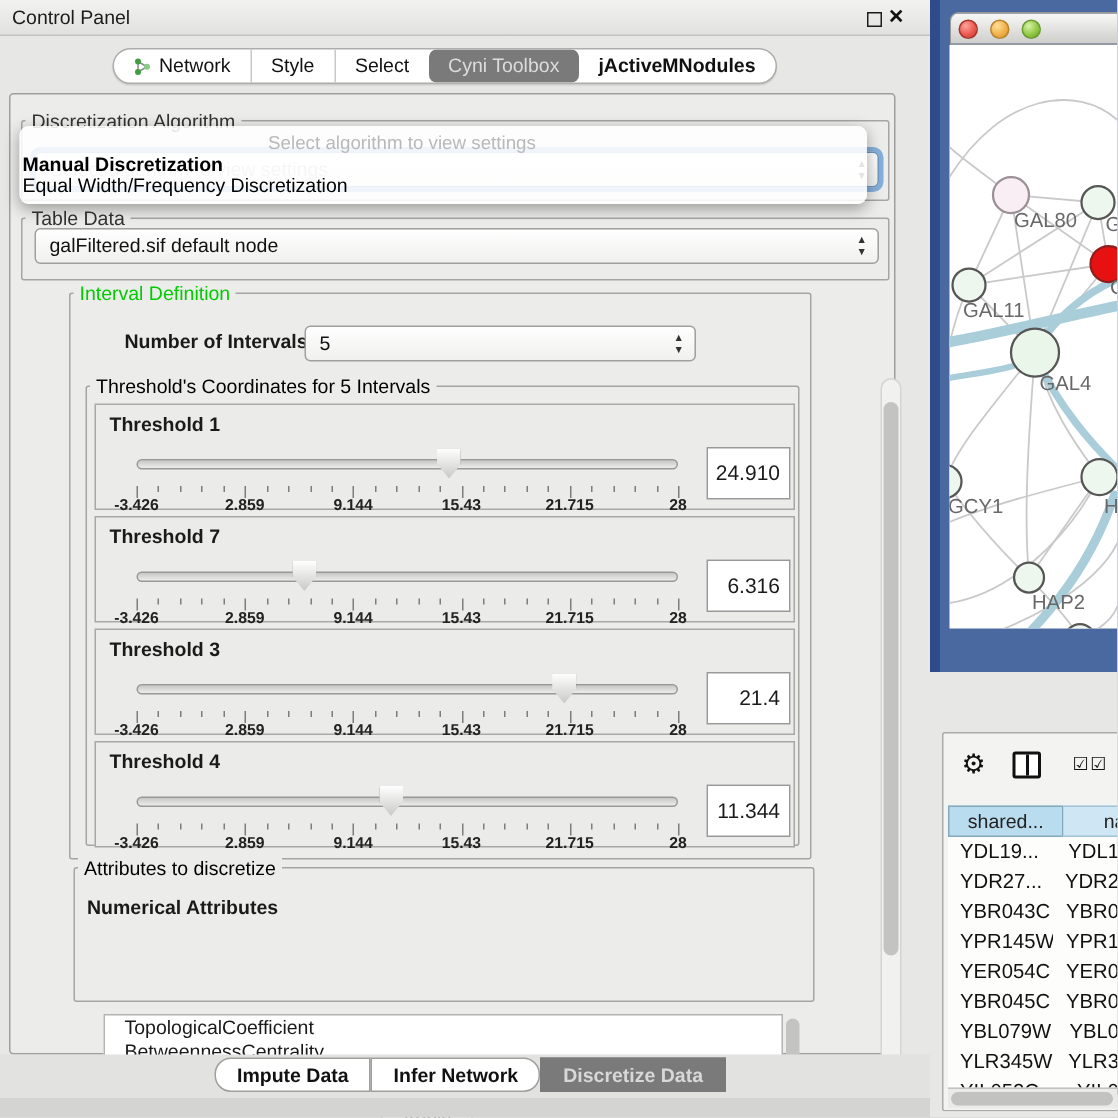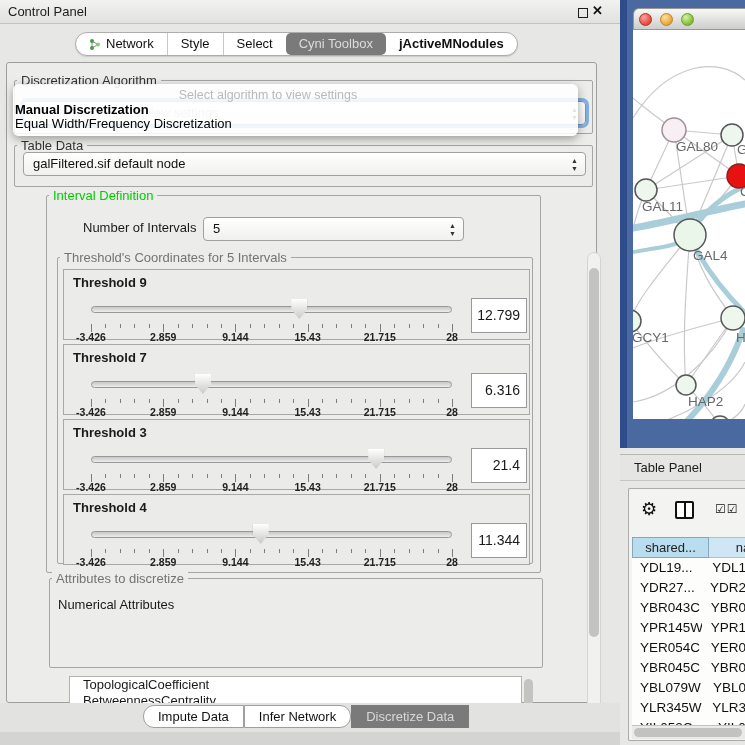--- a/index.html
+++ b/index.html
@@ -18,28 +18,28 @@
   .tab{padding:0 13px;display:flex;align-items:center;gap:5px;font-size:13px;line-height:22px;white-space:nowrap;color:#111}
   .tab.bl{border-left:1px solid #c8c8c6}
   .tab.sel{background:#7a7a7a;color:#dcdcdc;border-radius:5px}
   .tab.bold{font-weight:bold}
 
   .main-panel{left:6px;top:62px;width:591px;height:641px;background:#ececea;border:1px solid #9e9e9c;border-radius:3px}
 
   .group{position:absolute;border:1px solid #a5a5a3;border-radius:2px}
   .group-label{position:absolute;top:-8px;left:2px;background:#ececea;padding:0 4px;font-size:13px;color:#333;white-space:nowrap}
   .lbl-green{color:#00cc00}
-  .lbl-blue{color:#737373}
+  .lbl-blue{color:#000000}
 
   .combo{position:absolute;background:linear-gradient(#ffffff,#f0f0ee);border:1px solid #a0a09e;border-radius:4px}
   .combo .val{position:absolute;left:9px;top:0;line-height:22px;font-size:13px;color:#111;white-space:nowrap}
   .stepper{position:absolute;right:5px;top:1px;width:11px;height:20px;display:flex;flex-direction:column;align-items:center;justify-content:center;gap:1px;font-size:7px;line-height:7px;color:#333}
   .focus-ring{box-shadow:0 0 0 3px rgba(108,160,215,.8);border-color:#6e97c2}
 
-  .bold13{font-weight:normal;font-size:13px}
+  .bold13{font-weight:bold;font-size:13px}
 
   
   .th-row{position:absolute;left:5px;width:467px;height:71px;border:1px solid #a8a8a6;background:#ebebe9}
   .th-label{position:absolute;left:9px;top:5px;font-weight:bold;font-size:13px}
   .th-track{position:absolute;left:27px;top:36px;width:361px;height:7px;border:1px solid #98989a;border-radius:4px;background:linear-gradient(#c7c7c5,#ededeb)}
   .th-thumb{position:absolute;top:29px;width:16px;height:20px;background:linear-gradient(#ffffff,#c9c9c7);clip-path:polygon(0 0,100% 0,100% 52%,50% 100%,0 52%);filter:drop-shadow(0 0 1px #777)}
   .th-ticks{position:absolute;left:27px;top:54px;width:361px;height:8px}
   .tick{position:absolute;top:0;width:1px;background:#7d7d7b}
   .tick.major{height:8px}.tick.minor{height:4px}
   .th-ticklabels{position:absolute;left:27px;top:61px;width:361px;height:11px;font-size:10.5px;font-weight:bold;color:#222}
@@ -58,21 +58,21 @@
   .apply-btn{left:247px;top:671px;width:61px;height:24px;background:linear-gradient(#ffffff,#e7e7e5);border:1px solid #9f9f9d;border-radius:7px;font-size:13px;text-align:center;line-height:21px}
 
   .popup{left:13px;top:84px;width:565px;height:52px;background:rgba(255,255,255,.87);border-radius:6px;box-shadow:0 3px 10px rgba(0,0,0,.35);z-index:20}
   .popup-hint{position:absolute;left:0;right:55px;top:4px;text-align:center;color:#b9b9b9;font-size:12.5px}
   .popup-i1{position:absolute;left:2px;top:18px;font-size:13px;font-weight:bold;color:#000}
   .popup-i2{position:absolute;left:2px;top:32px;font-size:13px;color:#000}
 
   .bottom-strip{left:0;top:703px;width:620px;height:29px;background:#e2e2e0}
   .bottom-base{left:0;top:732px;width:620px;height:13px;background:#d4d4d2}
   .bottom-tabs{position:absolute;left:143px;top:2px;height:23px;display:flex}
-  .btab{padding:0 14px;line-height:21px;font-size:13px;font-weight:normal;background:#fff;border:1px solid #9f9f9d;color:#111;white-space:nowrap}
+  .btab{padding:0 14px;line-height:21px;font-size:13px;font-weight:bold;background:#fff;border:1px solid #9f9f9d;color:#111;white-space:nowrap}
   .btab.first{border-radius:11px 0 0 11px}
   .btab.last{border-radius:0 11px 11px 0}
   .btab.sel{background:#7a7a7a;color:#d8d8d8;border-color:#7a7a7a}
 
   
   .right-panel{left:620px;top:0;width:125px;height:745px;background:#e7e7e5}
   .net-frame{left:0;top:0;width:125px;height:448px;background:linear-gradient(90deg,#2e4c8c 0,#2e4c8c 7px,#4a69a1 7px)}
   .net-titlebar{left:13px;top:8px;width:112px;height:22px;background:linear-gradient(#f8f8f6,#cdcdcb);border:1px solid #989896;border-right:none;border-radius:6px 0 0 0}
   .light{position:absolute;top:4px;width:13px;height:13px;border-radius:50%}
   .light.red{left:5px;background:radial-gradient(circle at 35% 30%,#ffa49c,#e8544a 60%,#c43a30);border:1px solid #a93328}
@@ -167,21 +167,21 @@
       <span class="val">5</span>
       <span class="stepper">
           <span>▲</span>
           <span>▼</span>
         </span>
     </div>
 
     <div class="group" id="th-group" style="left:50px;top:194px;width:476px;height:307px">
       <span class="group-label lbl-blue">Threshold's Coordinates for 5 Intervals</span>
     <div class="th-row" style="top: 11px;">
-          <div class="th-label">Threshold 9</div>
+          <div class="th-label">Threshold 1</div>
           <div class="th-track"></div>
           <div class="th-thumb" style="left: 227.368px;"></div>
           <div class="th-ticks">
             <div class="tick major" style="left: 0px;"></div>
             <div class="tick minor" style="left: 14px;"></div>
             <div class="tick minor" style="left: 29px;"></div>
             <div class="tick minor" style="left: 43px;"></div>
             <div class="tick minor" style="left: 58px;"></div>
             <div class="tick major" style="left: 72px;"></div>
             <div class="tick minor" style="left: 87px;"></div>
@@ -206,21 +206,21 @@
             <div class="tick major" style="left: 361px;"></div>
           </div>
           <div class="th-ticklabels">
             <span class="tick-label" style="left: 0px;">-3.426</span>
             <span class="tick-label" style="left: 72.2px;">2.859</span>
             <span class="tick-label" style="left: 144.4px;">9.144</span>
             <span class="tick-label" style="left: 216.6px;">15.43</span>
             <span class="tick-label" style="left: 288.8px;">21.715</span>
             <span class="tick-label" style="left: 361px;">28</span>
           </div>
-          <div class="th-value">12.799</div>
+          <div class="th-value">24.910</div>
         </div>
         <div class="th-row" style="top: 86px;">
           <div class="th-label">Threshold 7</div>
           <div class="th-track"></div>
           <div class="th-thumb" style="left: 130.909px;"></div>
           <div class="th-ticks">
             <div class="tick major" style="left: 0px;"></div>
             <div class="tick minor" style="left: 14px;"></div>
             <div class="tick minor" style="left: 29px;"></div>
             <div class="tick minor" style="left: 43px;"></div>
@@ -430,23 +430,20 @@
             <text x="740" y="196" font-size="13.5" fill="#686868" font-family="&quot;Liberation Sans&quot;, sans-serif">C</text>
             <text x="642" y="211" font-size="13.5" fill="#686868" font-family="&quot;Liberation Sans&quot;, sans-serif">GAL11</text>
             <text x="693" y="260" font-size="13.5" fill="#686868" font-family="&quot;Liberation Sans&quot;, sans-serif">GAL4</text>
             <text x="632" y="342" font-size="13.5" fill="#686868" font-family="&quot;Liberation Sans&quot;, sans-serif">GCY1</text>
             <text x="736" y="342" font-size="13.5" fill="#686868" font-family="&quot;Liberation Sans&quot;, sans-serif">H</text>
             <text x="688" y="406" font-size="13.5" fill="#686868" font-family="&quot;Liberation Sans&quot;, sans-serif">HAP2</text>
           </svg>
       </div>
     </div>
 
-    <div class="abs tp-bar">
-      <span class="abs tp-title">Table Panel</span>
-    </div>
 
     <div class="abs tbl">
       <span class="abs gear">⚙</span>
       <span class="abs split-icon">
           <i></i>
         </span>
       <span class="abs checks">☑☑</span>
       <span class="hcell hc1">shared...</span>
       <span class="hcell hc2">na...</span>
       <div class="abs tbl-rows" id="tbl-rows">

